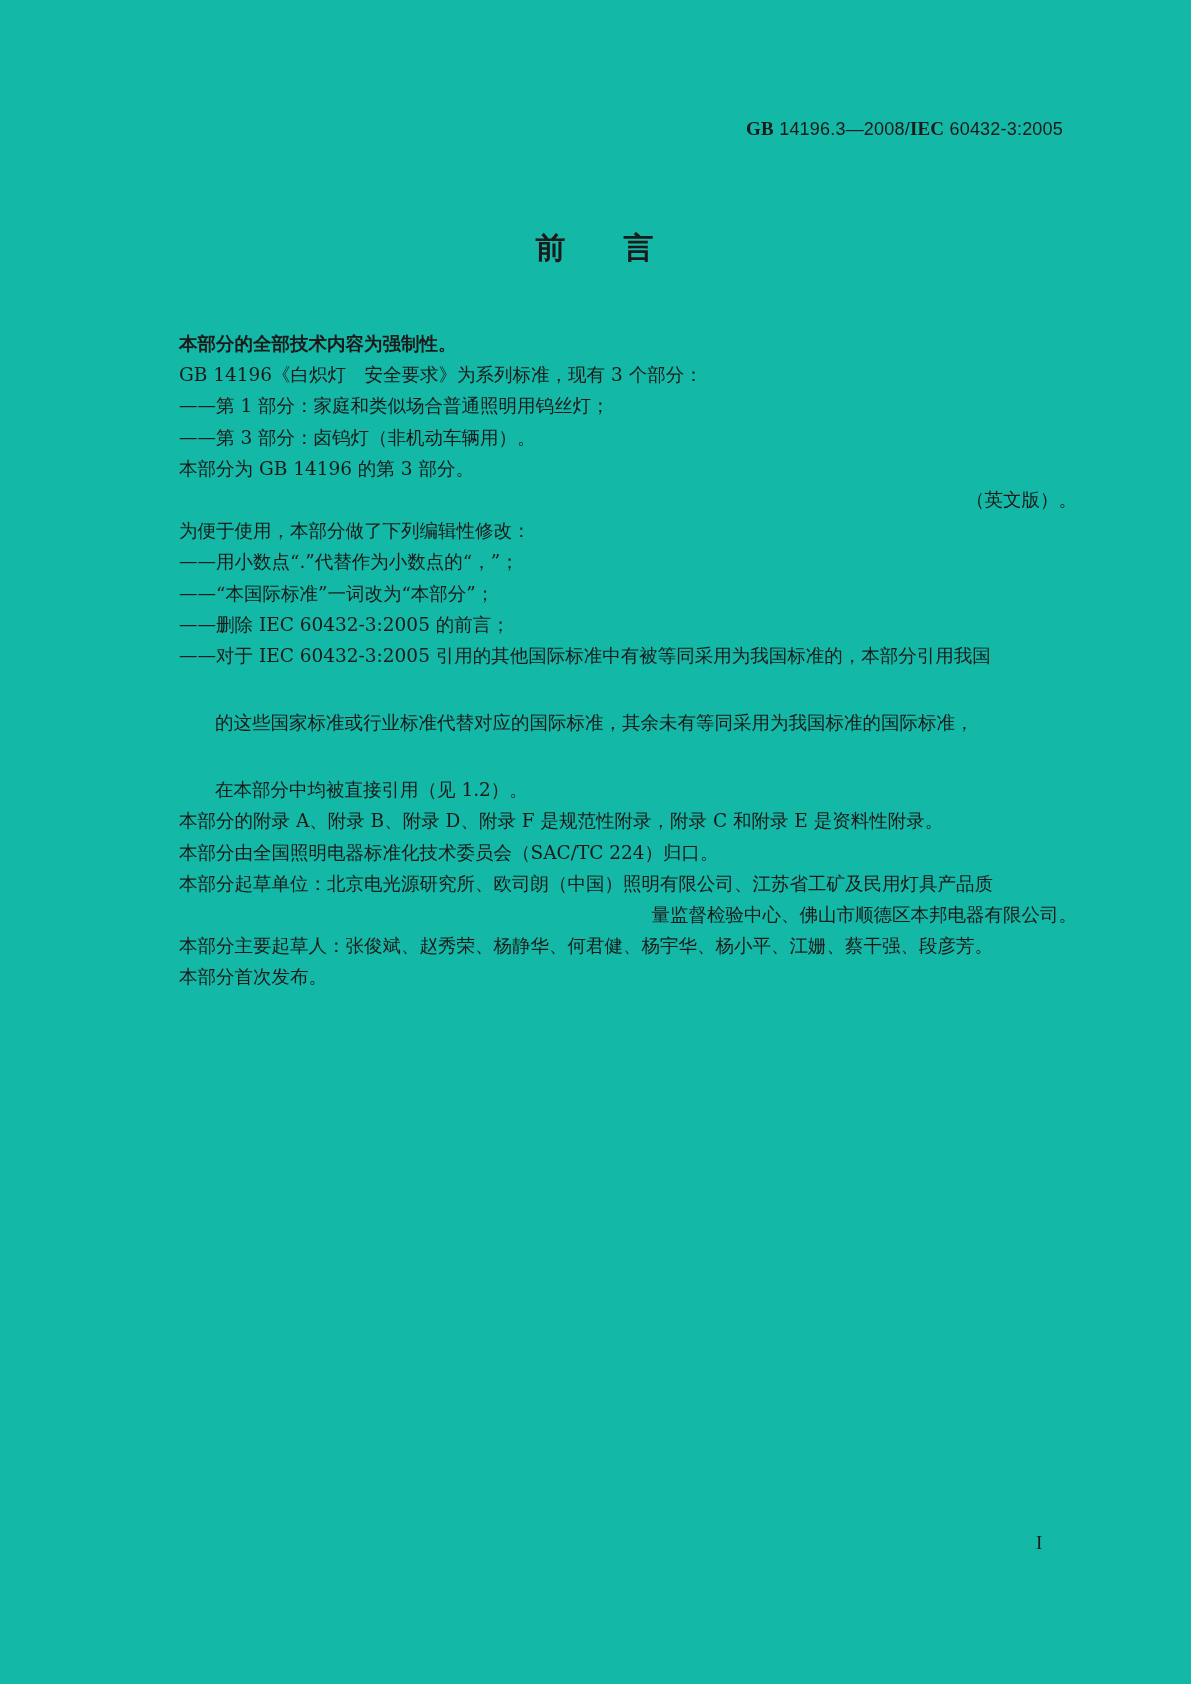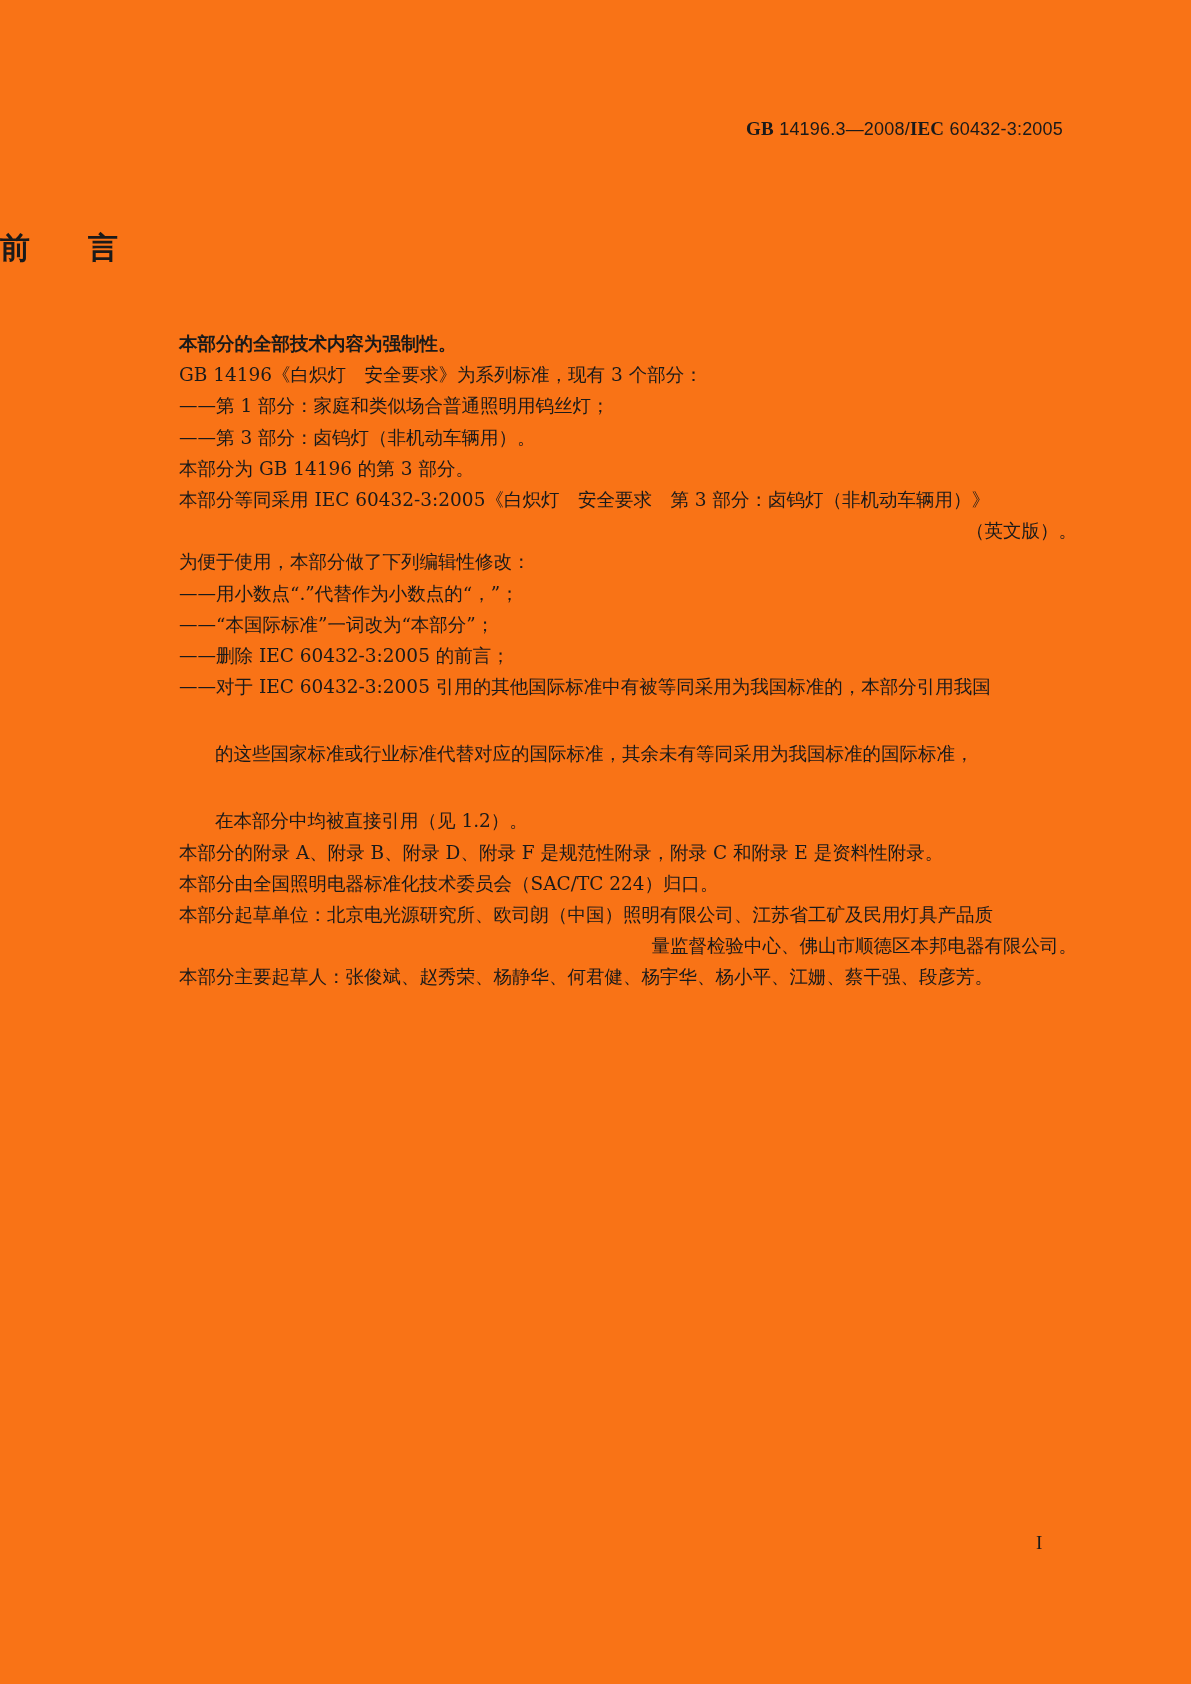--- a/index.html
+++ b/index.html
@@ -1,25 +1,25 @@
 <!DOCTYPE html>
 <html><head>
   <meta charset="utf-8">
   <style>
     html, body { margin: 0; padding: 0; background: #ffffff; }
     body { width: 1191px; height: 1684px; position: relative; overflow: hidden; color: #1a1a1a; }
-    .page { position: absolute; left: 0; top: 0; width: 1191px; height: 1684px; background: #f97316; }
+    .page { position: absolute; left: 0; top: 0; width: 1191px; height: 1684px; background: #14b8a6; }
     .header-code {
       position: absolute; right: 128px; top: 118px;
       font-family: "Liberation Sans", "DejaVu Sans", sans-serif;
       font-size: 18px; letter-spacing: 0.2px; white-space: nowrap;
     }
     .header-code .b { font-family: "Liberation Serif", "DejaVu Serif", serif; font-weight: bold; font-size: 19px; }
     .title {
-      position: absolute; left: 0; width: 1191px; top: 228px; 
+      position: absolute; left: 0; width: 1191px; top: 228px; text-align: center;
       font-family: "DejaVu Sans", sans-serif; font-weight: bold; font-size: 30px; letter-spacing: 2px;
     }
     .title span { display: inline-block; }
     .title .gap { width: 56px; }
     .body {
       position: absolute; left: 179px; top: 328px; width: 898px;
       font-family: "DejaVu Serif", "Liberation Serif", serif;
       font-size: 18.5px; line-height: 31.2px;
     }
     .line { white-space: nowrap; height: 31.2px; }
@@ -43,31 +43,31 @@
   <div class="title">
     <span>前</span><span class="gap"></span><span>言</span>
   </div>
 
   <div class="body">
     <div class="line bold">本部分的全部技术内容为强制性。</div>
     <div class="line">GB 14196《白炽灯　安全要求》为系列标准，现有 3 个部分：</div>
     <div class="line">——第 1 部分：家庭和类似场合普通照明用钨丝灯；</div>
     <div class="line">——第 3 部分：卤钨灯（非机动车辆用）。</div>
     <div class="line">本部分为 GB 14196 的第 3 部分。</div>
-    <div class="line">本部分等同采用 IEC 60432-3:2005《白炽灯　安全要求　第 3 部分：卤钨灯（非机动车辆用）》</div>
     <div class="line cont">（英文版）。</div>
     <div class="line">为便于使用，本部分做了下列编辑性修改：</div>
     <div class="line">——用小数点“.”代替作为小数点的“，”；</div>
     <div class="line">——“本国际标准”一词改为“本部分”；</div>
     <div class="line">——删除 IEC 60432-3:2005 的前言；</div>
     <div class="line">——对于 IEC 60432-3:2005 引用的其他国际标准中有被等同采用为我国标准的，本部分引用我国</div>
     <div class="line indent2">的这些国家标准或行业标准代替对应的国际标准，其余未有等同采用为我国标准的国际标准，</div>
     <div class="line indent2">在本部分中均被直接引用（见 1.2）。</div>
     <div class="line">本部分的附录 A、附录 B、附录 D、附录 F 是规范性附录，附录 C 和附录 E 是资料性附录。</div>
     <div class="line">本部分由全国照明电器标准化技术委员会（SAC/TC 224）归口。</div>
     <div class="line">本部分起草单位：北京电光源研究所、欧司朗（中国）照明有限公司、江苏省工矿及民用灯具产品质</div>
     <div class="line cont">量监督检验中心、佛山市顺德区本邦电器有限公司。</div>
     <div class="line">本部分主要起草人：张俊斌、赵秀荣、杨静华、何君健、杨宇华、杨小平、江姗、蔡干强、段彦芳。</div>
+    <div class="line">本部分首次发布。</div>
   </div>
 
   <div class="page-num">I</div>
 
 </div>
 
 </body></html>

